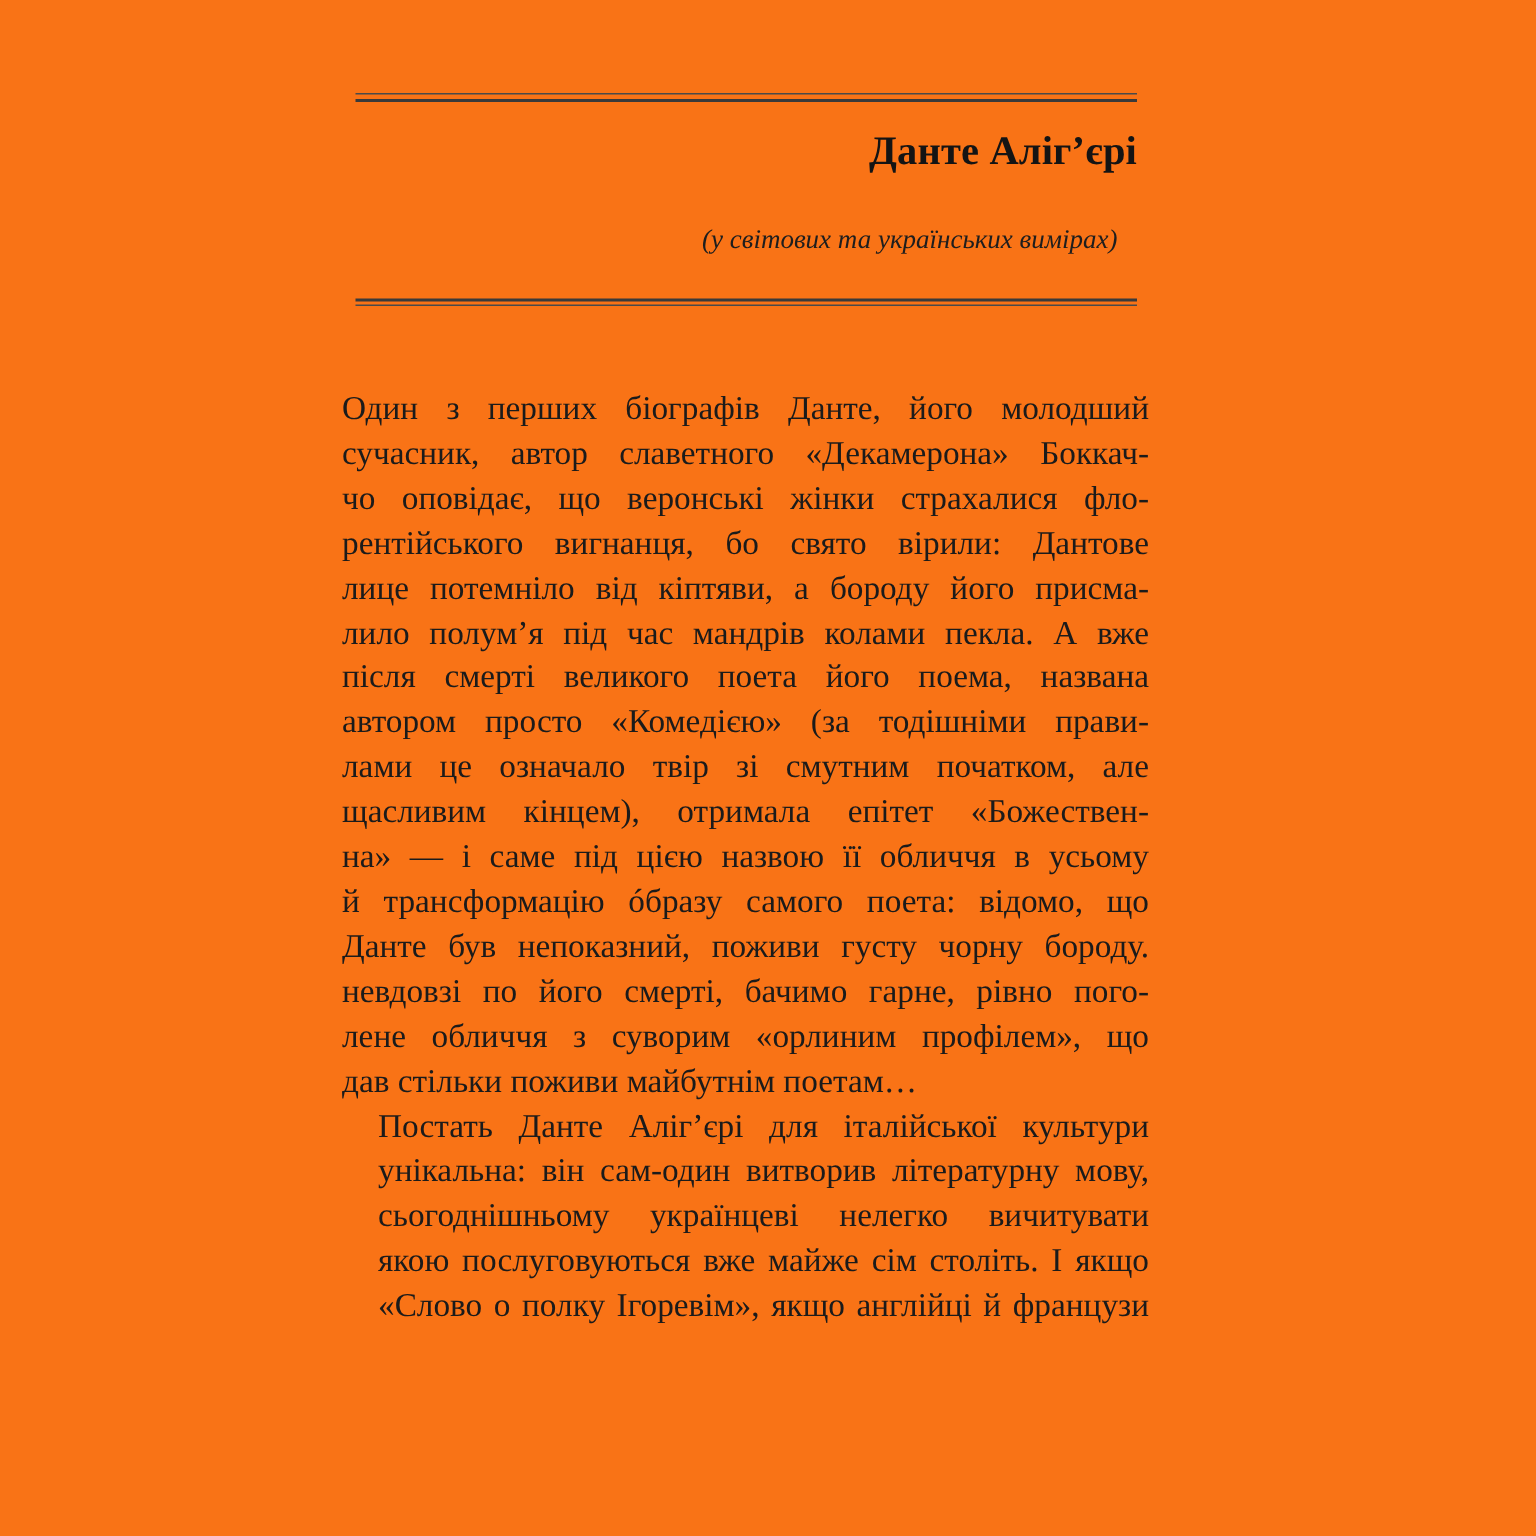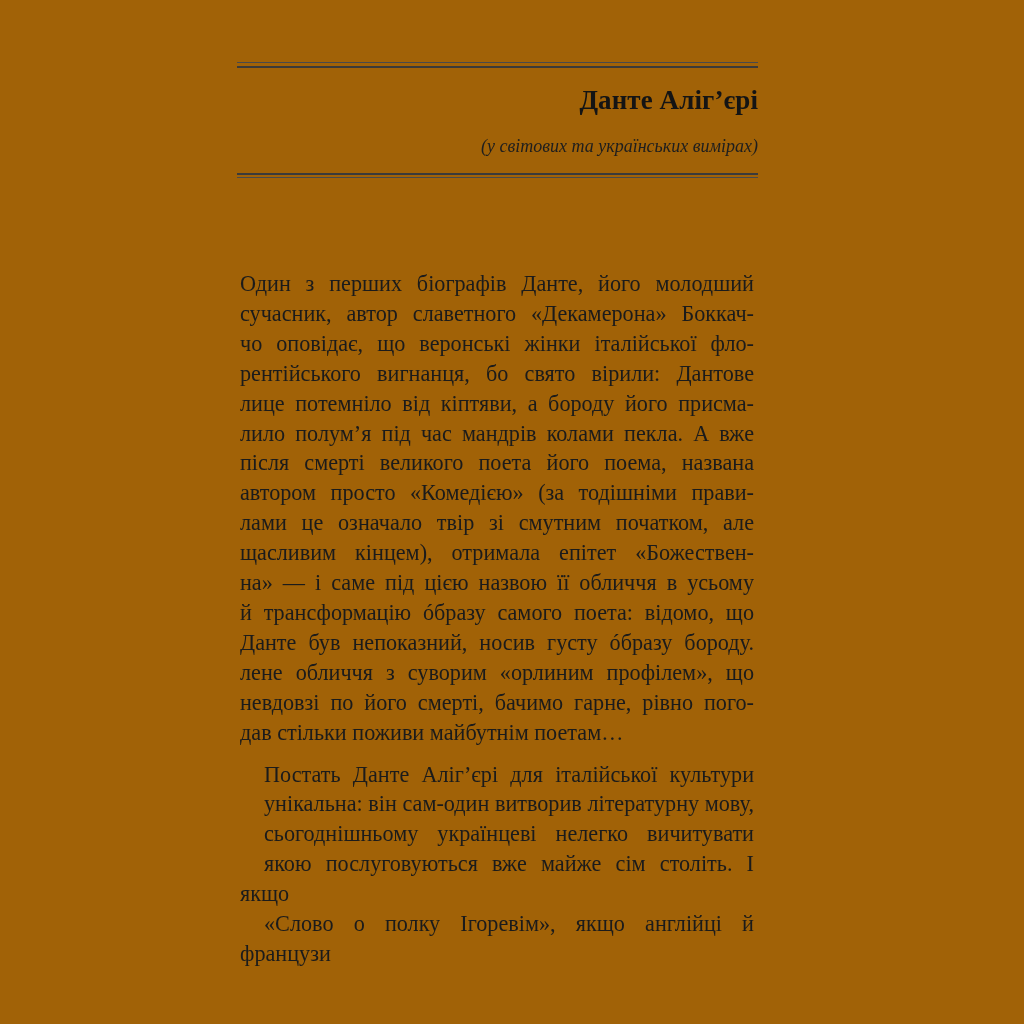--- a/index.html
+++ b/index.html
@@ -4,21 +4,21 @@
 <style>
   html, body {
     margin: 0;
     padding: 0;
     background: #ffffff;
   }
   .page {
     position: relative;
     width: 1024px;
     height: 1024px;
-    background: #a16207;
+    background: #f97316;
     overflow: hidden;
     font-family: "Liberation Serif", "DejaVu Serif", serif;
     color: #1b1b1b;
     -webkit-font-smoothing: antialiased;
   }
 
   
   .header {
     position: absolute;
     left: 237px;
@@ -59,38 +59,38 @@
     font-size: 27px;
     line-height: 33px;
     letter-spacing: 0.1px;
     color: #141414;
   }
   .title .title-line {
     display: block;
   }
 
   .subtitle {
-    margin: 0;
+    margin: 13px;
     padding: 18px 0 16px 0;
     text-align: right;
     font-style: italic;
     font-size: 18px;
     line-height: 22px;
     color: #1e1e1e;
   }
 
   
   .body-text {
     position: absolute;
     left: 228px;
     top: 257px;
     width: 538px;
   }
   .para {
-    margin: 12px;
+    margin: 0;
     font-size: 22.2px;
     line-height: 29.9px;
     text-align: justify;
     text-justify: inter-word;
     color: #1b1b1b;
     hyphens: manual;
   }
   .para + .para {
     text-indent: 24px;
   }
@@ -133,33 +133,33 @@
       <div class="line-thin"></div>
     </div>
 
   </div>
 
   <div class="body-text">
 
     <p class="para">
       <span class="ln j">Один з перших біографів Данте, його молодший</span>
       <span class="ln j">сучасник, автор славетного «Декамерона» Боккач-</span>
-      <span class="ln j">чо оповідає, що веронські жінки італійської фло-</span>
+      <span class="ln j">чо оповідає, що веронські жінки страхалися фло-</span>
       <span class="ln j">рентійського вигнанця, бо свято вірили: Дантове</span>
       <span class="ln j">лице потемніло від кіптяви, а бороду його присма-</span>
       <span class="ln j">лило полум’я під час мандрів колами пекла. А вже</span>
       <span class="ln j">після смерті великого поета його поема, названа</span>
       <span class="ln j">автором просто «Комедією» (за тодішніми прави-</span>
       <span class="ln j">лами це означало твір зі смутним початком, але</span>
       <span class="ln j">щасливим кінцем), отримала епітет «Божествен-</span>
       <span class="ln j">на» — і саме під цією назвою її обличчя в усьому</span>
       <span class="ln j">й трансформацію óбразу самого поета: відомо, що</span>
-      <span class="ln j">Данте був непоказний, носив густу óбразу бороду.</span>
+      <span class="ln j">Данте був непоказний, поживи густу чорну бороду.</span>
+      <span class="ln j">невдовзі по його смерті, бачимо гарне, рівно пого-</span>
       <span class="ln j">лене обличчя з суворим «орлиним профілем», що</span>
-      <span class="ln j">невдовзі по його смерті, бачимо гарне, рівно пого-</span>
       <span class="ln last">дав стільки поживи майбутнім поетам…</span>
     </p>
 
     <p class="para">
       <span class="ln j indent">Постать Данте Аліг’єрі для італійської культури</span>
       <span class="ln j">унікальна: він сам-один витворив літературну мову,</span>
       <span class="ln j">сьогоднішньому українцеві нелегко вичитувати</span>
       <span class="ln j">якою послуговуються вже майже сім століть. І якщо</span>
       <span class="ln j">«Слово о полку Ігоревім», якщо англійці й французи</span>
     </p>

